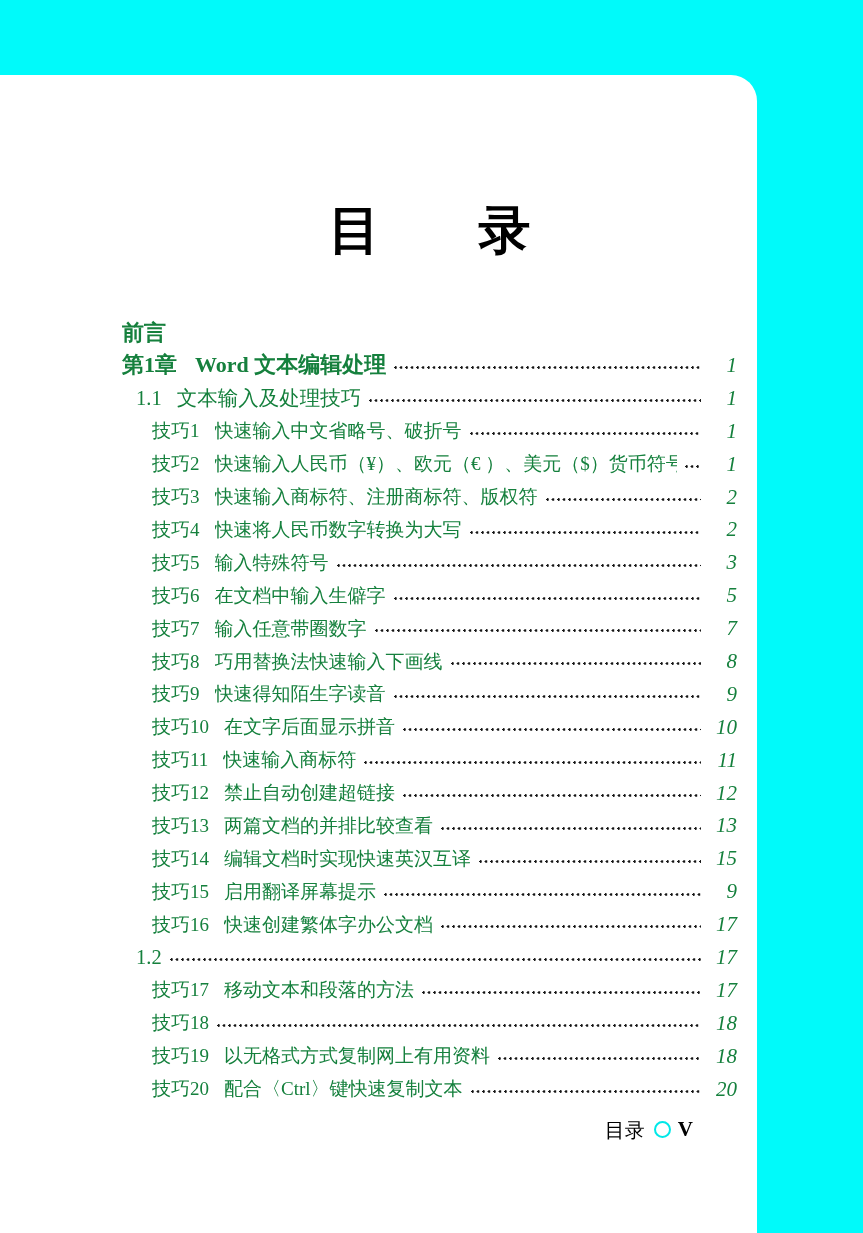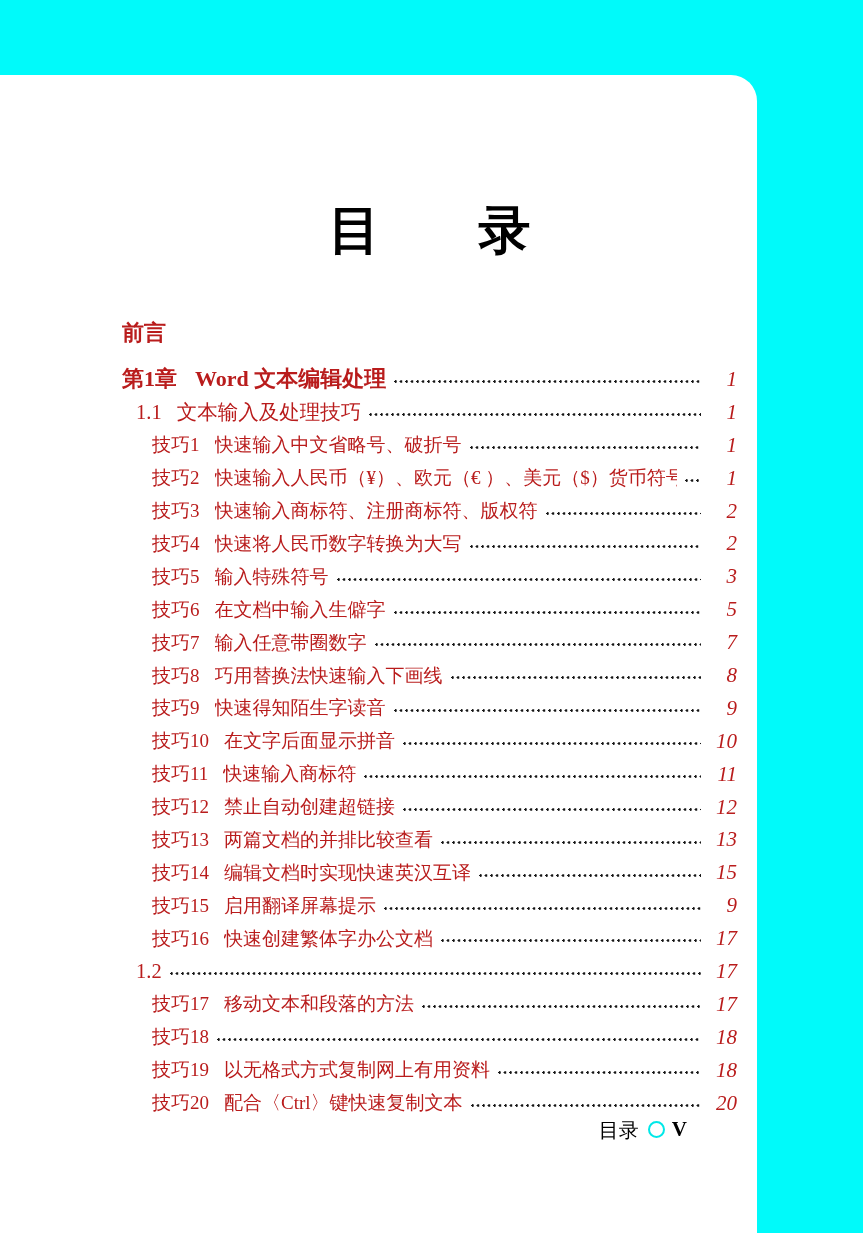--- a/index.html
+++ b/index.html
@@ -21,24 +21,24 @@
 
   .doc-title {
     padding-top: 128px;
     display: flex; justify-content: center; gap: 98px;
     font-size: 52px; font-weight: bold; line-height: 1.08; color: #000;
   }
 
   .toc-list { margin-top: 57px; }
   .toc-row {
     display: flex; align-items: center;
-    height: 32.9px; white-space: nowrap; color: #b91c1c;
+    height: 32.9px; white-space: nowrap; color: #15803d;
   }
   .toc-row.preface  { font-weight: bold; font-size: 22px; }
-  .toc-row.chapter  { font-weight: bold; font-size: 22px; margin-top: 14px; }
+  .toc-row.chapter  { font-weight: bold; font-size: 22px; }
   .toc-row.section  { font-size: 20.5px; padding-left: 14px; justify-content: center; }
   .toc-row.tip      { font-size: 19px;   padding-left: 30px; }
 
   .entry-label { flex: 0 0 auto; }
   .entry-title { flex: 0 1 auto; margin-left: 15px; overflow: hidden; }
   .chapter .entry-title { margin-left: 18px; }
 
   .leader {
     flex: 1 1 16px; min-width: 16px;
     align-self: center; height: 3.4px;
@@ -46,21 +46,21 @@
     background-image: radial-gradient(circle at 1.6px 1.7px, #151515 1.15px, transparent 1.6px);
     background-size: 5.5px 3.4px;
     background-repeat: repeat-x;
   }
   .entry-page {
     flex: 0 0 auto; width: 30px; text-align: right;
     font-style: italic; font-size: 21px; font-weight: normal;
   }
 
   .page-footer {
-    position: absolute; top: 1044px; right: 70px;
+    position: absolute; top: 1044px; right: 64px;
     display: flex; align-items: center; line-height: 1;
   }
   .footer-label { font-size: 20px; color: #000; }
   .footer-circle {
     width: 13px; height: 13px;
     border: 2.2px solid #00E8E8; border-radius: 50%;
     margin: 0 7px 0 9px;
     background: #fff;
   }
   .footer-page { font-size: 21px; font-weight: bold; color: #000; }

